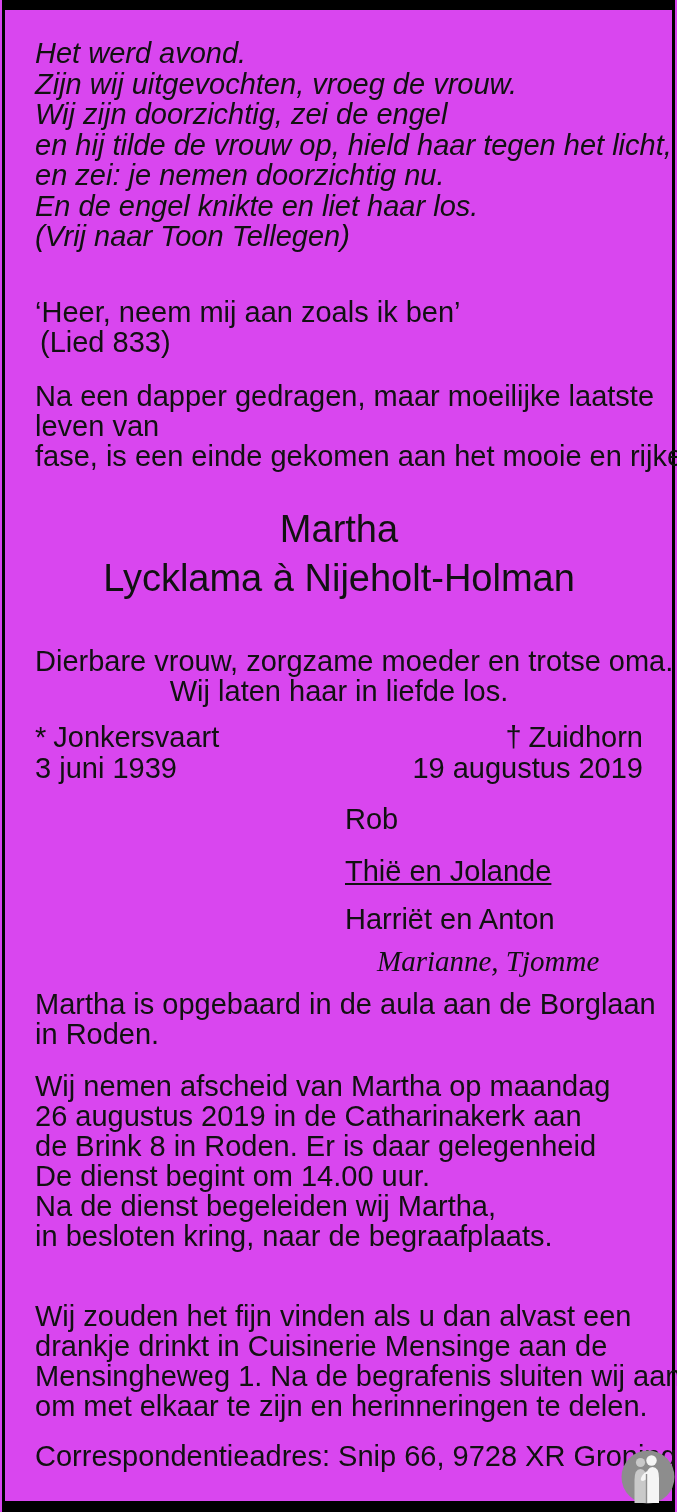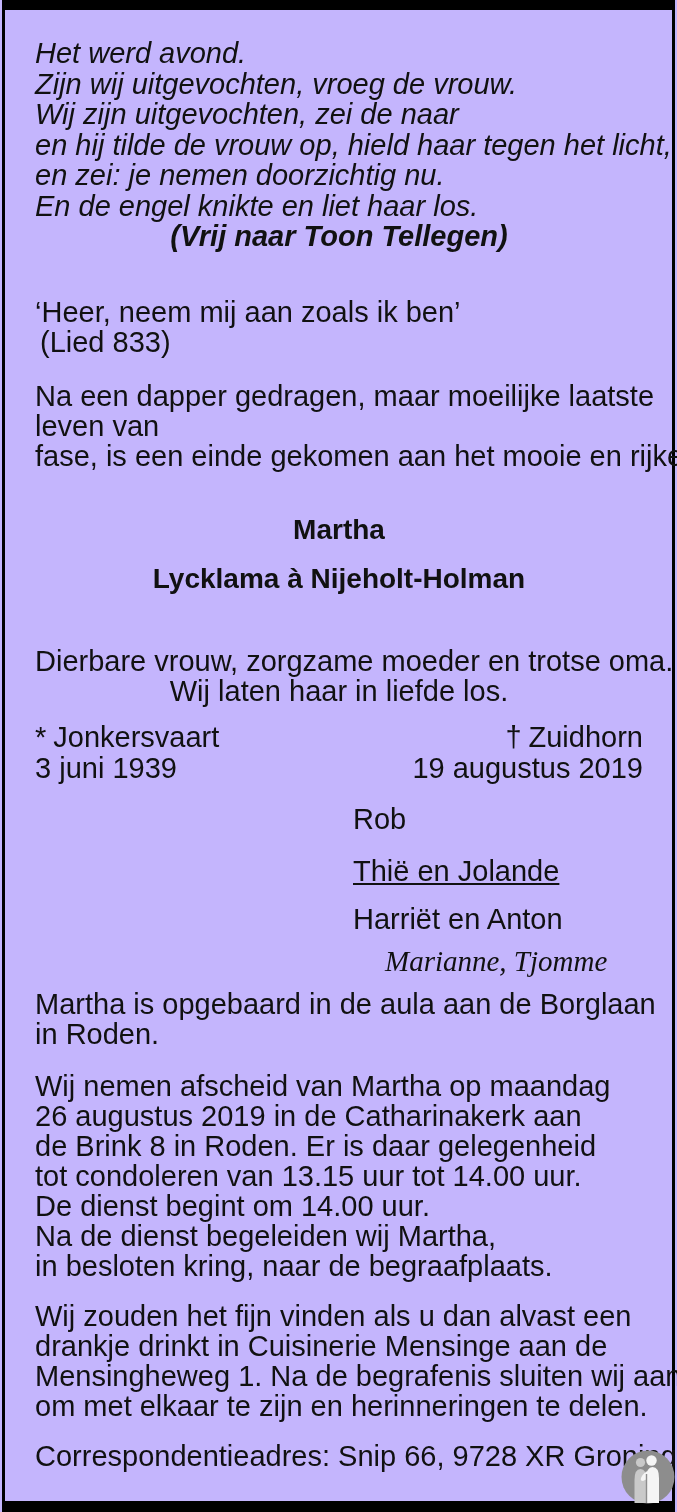--- a/index.html
+++ b/index.html
@@ -5,51 +5,51 @@
   html, body { margin: 0; padding: 0; }
   body {
     width: 677px; height: 1512px;
     background: #ffffff;
     font-family: "Liberation Sans", sans-serif;
     color: #111111;
   }
   .page {
     position: relative;
     width: 677px; height: 1512px;
-    background: #c4b5fd;
+    background: #d946ef;
     overflow: hidden;
   }
   
   .frame {
     position: absolute;
     left: 2px; right: 2px; top: 0; bottom: 0;
     border-style: solid;
     border-color: #000000;
     border-width: 10px 3px 11px 3px;
     z-index: 1;
     pointer-events: none;
   }
   .sec { position: absolute; left: 35px; right: 34px; z-index: 2; }
   .line { font-size: 29px; line-height: 30px; white-space: nowrap; }
   .poem { top: 38px; }
   .poem .line { font-style: italic; line-height: 30.5px; }
-  .poem .attrib { text-align: center; font-weight: bold; }
+  .poem .attrib { text-align: left; }
   .hymn { top: 297px; }
   .hymn .src { padding-left: 5px; }
   .intro { top: 381px; }
   .name-block { top: 505px; text-align: center; }
   .name-block .nline {
-    font-size: 28px; line-height: 49px; font-weight: bold; white-space: nowrap; text-align: center;
+    font-size: 38px; line-height: 49px; font-weight: normal; white-space: nowrap; text-align: center;
   }
   .tribute { top: 646px; text-align: center; }
   .dates { top: 722px; display: flex; justify-content: space-between; }
   .dates .line { line-height: 31px; }
   .dates .right { text-align: right; }
   .sym { display: inline-block; margin-right: 7px; }
-  .fam { z-index: 2; position: absolute; margin-left: 8px; }
+  .fam { z-index: 2; position: absolute; }
   .fam-rob     { top: 804px; left: 345px; }
   .fam-thie    { top: 856px; left: 345px; text-decoration: underline; }
   .fam-harriet { top: 904px; left: 345px; }
   .fam-grand   { top: 946px; left: 377px; font-style: italic; font-family: Liberation Serif, serif; }
   .repose { top: 989px; }
   .service { top: 1071px; }
   .reception { top: 1301px; }
   .correspondence { top: 1441px; }
   .logo {
     position: absolute; left: 621px; top: 1450px;
@@ -59,21 +59,21 @@
 </head>
 <body>
 
 <div class="page">
 
   <div class="frame"></div>
 
   <div class="sec poem">
     <div class="line">Het werd avond.</div>
     <div class="line">Zijn wij uitgevochten, vroeg de vrouw.</div>
-    <div class="line">Wij zijn uitgevochten, zei de naar</div>
+    <div class="line">Wij zijn doorzichtig, zei de engel</div>
     <div class="line">en hij tilde de vrouw op, hield haar tegen het licht,</div>
     <div class="line">en zei: je nemen doorzichtig nu.</div>
     <div class="line">En de engel knikte en liet haar los.</div>
     <div class="line attrib">(Vrij naar Toon Tellegen)</div>
   </div>
 
   <div class="sec hymn">
     <div class="line">‘Heer, neem mij aan zoals ik ben’</div>
     <div class="line src">(Lied 833)</div>
   </div>
@@ -112,21 +112,20 @@
 
   <div class="sec repose">
     <div class="line">Martha is opgebaard in de aula aan de Borglaan</div>
     <div class="line">in Roden.</div>
   </div>
 
   <div class="sec service">
     <div class="line">Wij nemen afscheid van Martha op maandag</div>
     <div class="line">26 augustus 2019 in de Catharinakerk aan</div>
     <div class="line">de Brink 8 in Roden. Er is daar gelegenheid</div>
-    <div class="line">tot condoleren van 13.15 uur tot 14.00 uur.</div>
     <div class="line">De dienst begint om 14.00 uur.</div>
     <div class="line">Na de dienst begeleiden wij Martha,</div>
     <div class="line">in besloten kring, naar de begraafplaats.</div>
   </div>
 
   <div class="sec reception">
     <div class="line">Wij zouden het fijn vinden als u dan alvast een</div>
     <div class="line">drankje drinkt in Cuisinerie Mensinge aan de</div>
     <div class="line">Mensingheweg 1. Na de begrafenis sluiten wij aan</div>
     <div class="line">om met elkaar te zijn en herinneringen te delen.</div>

